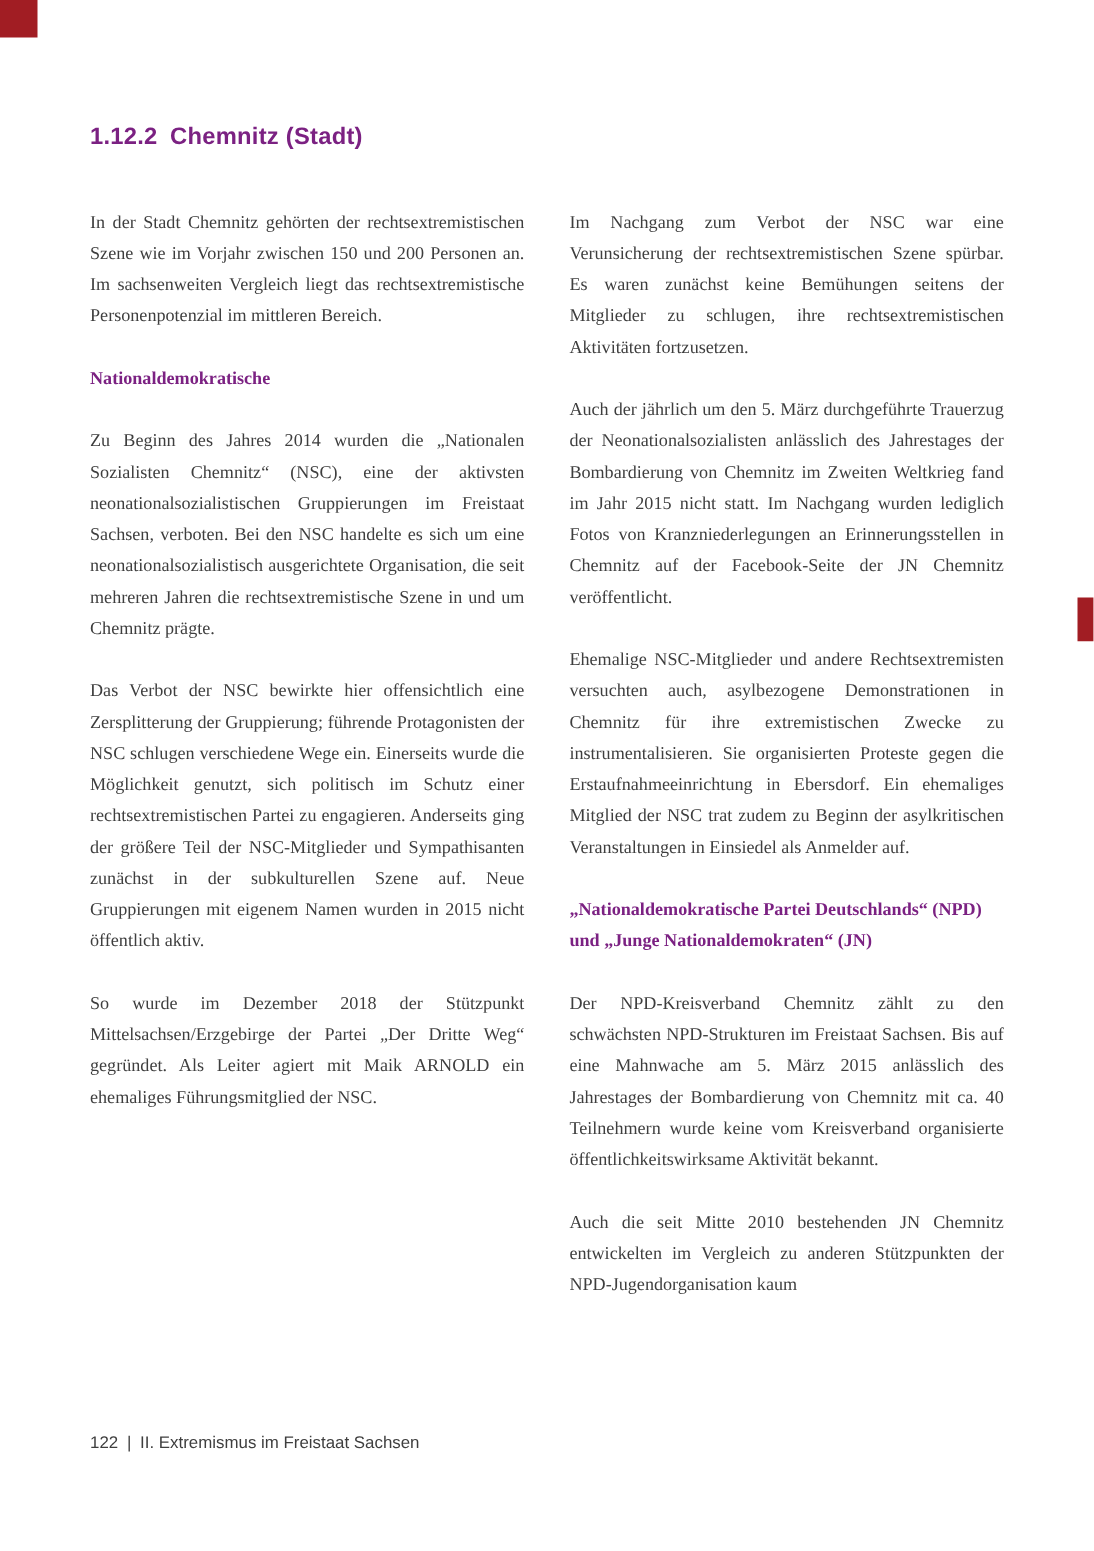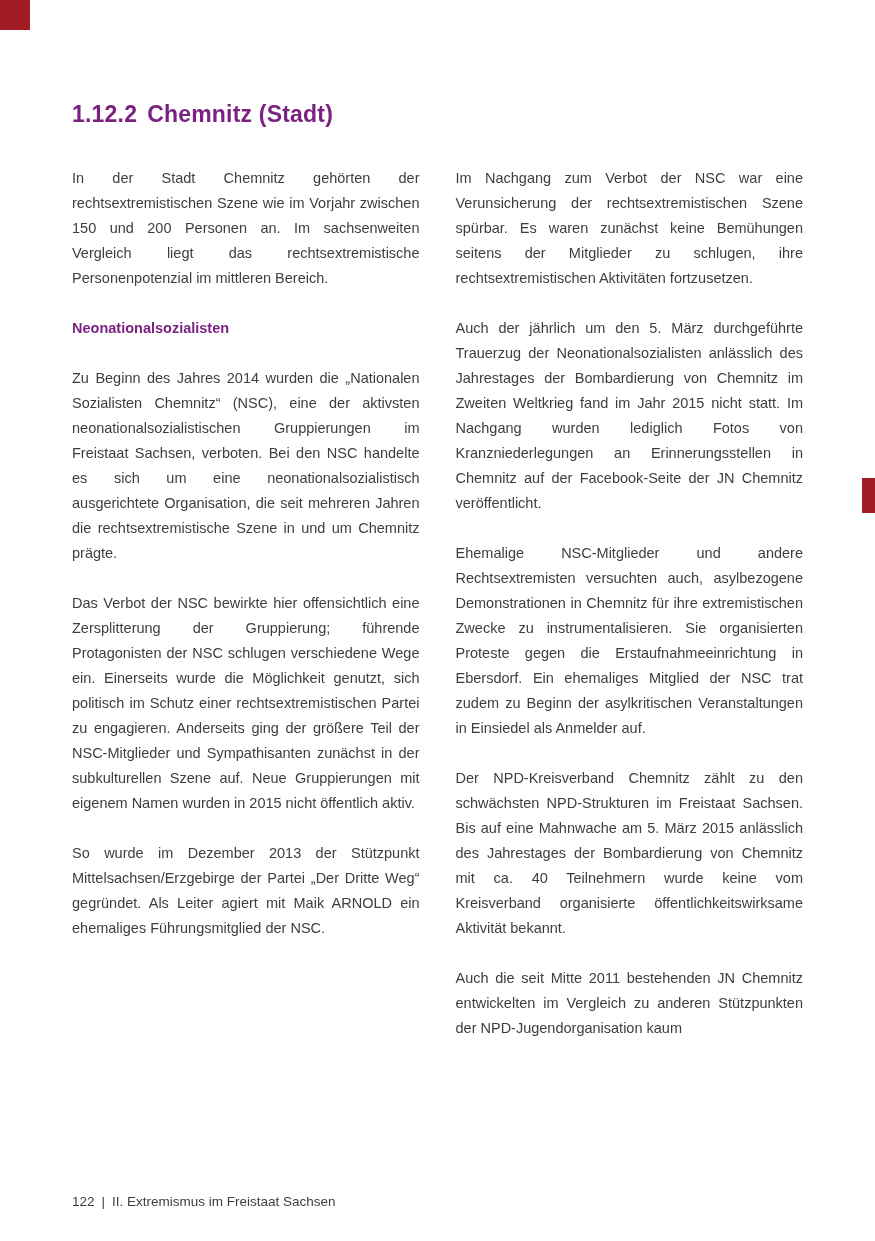--- a/index.html
+++ b/index.html
@@ -26,32 +26,33 @@
     top: 478px;
     width: 13px;
     height: 35px;
     background: #a11d23;
   }
   .section-heading {
     position: absolute;
     left: 72px;
     top: 86px;
     color: #7b2182;
-    font-size: 23px;
+    font-size: 19px;
     font-weight: bold;
     letter-spacing: 0.2px;
   }
   .section-heading .number { margin-right: 10px; }
   .columns {
     position: absolute;
     left: 72px;
     top: 166px;
     width: 731px;
     display: flex;
     gap: 36px;
+    font-family: Liberation Serif, serif;
   }
   .column { flex: 1 1 0; min-width: 0; }
   .body-para {
     margin: 0 0 25px 0;
     font-size: 14.5px;
     line-height: 25px;
     text-align: justify;
     color: #3e3e3e;
     hyphens: auto;
     -webkit-hyphens: auto;
@@ -60,21 +61,21 @@
     margin: 0 0 25px 0;
     font-size: 14.5px;
     line-height: 25px;
     font-weight: bold;
     color: #7b2182;
     text-align: left;
   }
   .page-footer {
     position: absolute;
     left: 72px;
-    top: 1192px;
+    top: 1144px;
     font-size: 13.5px;
     line-height: 20px;
     color: #3e3e3e;
     text-align: right;
   }
   .page-footer .separator { margin: 0 7px; color: #3e3e3e; }
 </style>
 </head>
 <body>
 
@@ -82,31 +83,32 @@
 
   <div class="corner-square"></div>
   <div class="edge-tab"></div>
 
   <h1 class="section-heading"><span class="number">1.12.2</span><span>Chemnitz (Stadt)</span></h1>
 
   <div class="columns">
 
     <div class="column">
       <p class="body-para">In der Stadt Chemnitz gehörten der rechtsextremistischen Szene wie im Vorjahr zwischen 150 und 200 Personen an. Im sachsenweiten Vergleich liegt das rechtsextremistische Personenpotenzial im mittleren Bereich.</p>
-      <h2 class="subheading">Neonationalsozialisten</h2>
+      <h2 class="subheading">Nationaldemokratische</h2>
       <p class="body-para">Zu Beginn des Jahres 2014 wurden die „Nationalen Sozialisten Chemnitz“ (NSC), eine der aktivsten neonationalsozialistischen Gruppierungen im Freistaat Sachsen, verboten. Bei den NSC handelte es sich um eine neonationalsozialistisch ausgerichtete Organisation, die seit mehreren Jahren die rechtsextremistische Szene in und um Chemnitz prägte.</p>
       <p class="body-para">Das Verbot der NSC bewirkte hier offensichtlich eine Zersplitterung der Gruppierung; führende Protagonisten der NSC schlugen verschiedene Wege ein. Einerseits wurde die Möglichkeit genutzt, sich politisch im Schutz einer rechtsextremistischen Partei zu engagieren. Anderseits ging der größere Teil der NSC-Mitglieder und Sympathisanten zunächst in der subkulturellen Szene auf. Neue Gruppierungen mit eigenem Namen wurden in 2015 nicht öffentlich aktiv.</p>
-      <p class="body-para">So wurde im Dezember 2013 der Stützpunkt Mittelsachsen/Erzgebirge der Partei „Der Dritte Weg“ gegründet. Als Leiter agiert mit Maik ARNOLD ein ehemaliges Führungsmitglied der NSC.</p>
+      <p class="body-para">So wurde im Dezember 2018 der Stützpunkt Mittelsachsen/Erzgebirge der Partei „Der Dritte Weg“ gegründet. Als Leiter agiert mit Maik ARNOLD ein ehemaliges Führungsmitglied der NSC.</p>
     </div>
 
     <div class="column">
       <p class="body-para">Im Nachgang zum Verbot der NSC war eine Verunsicherung der rechtsextremistischen Szene spürbar. Es waren zunächst keine Bemühungen seitens der Mitglieder zu schlugen, ihre rechtsextremistischen Aktivitäten fortzusetzen.</p>
       <p class="body-para">Auch der jährlich um den 5. März durchgeführte Trauerzug der Neonationalsozialisten anlässlich des Jahrestages der Bombardierung von Chemnitz im Zweiten Weltkrieg fand im Jahr 2015 nicht statt. Im Nachgang wurden lediglich Fotos von Kranzniederlegungen an Erinnerungsstellen in Chemnitz auf der Facebook-Seite der JN Chemnitz veröffentlicht.</p>
       <p class="body-para">Ehemalige NSC-Mitglieder und andere Rechtsextremisten versuchten auch, asylbezogene Demonstrationen in Chemnitz für ihre extremistischen Zwecke zu instrumentalisieren. Sie organisierten Proteste gegen die Erstaufnahmeeinrichtung in Ebersdorf. Ein ehemaliges Mitglied der NSC trat zudem zu Beginn der asylkritischen Veranstaltungen in Einsiedel als Anmelder auf.</p>
+      <h2 class="subheading">„Nationaldemokratische Partei Deutschlands“ (NPD) und „Junge Nationaldemokraten“ (JN)</h2>
       <p class="body-para">Der NPD-Kreisverband Chemnitz zählt zu den schwächsten NPD-Strukturen im Freistaat Sachsen. Bis auf eine Mahnwache am 5. März 2015 anlässlich des Jahrestages der Bombardierung von Chemnitz mit ca. 40 Teilnehmern wurde keine vom Kreisverband organisierte öffentlichkeitswirksame Aktivität bekannt.</p>
-      <p class="body-para">Auch die seit Mitte 2011 bestehenden JN Chemnitz entwickelten im Vergleich zu anderen Stützpunkten der NPD-Jugendorganisation kaum</p>
+      <p class="body-para">Auch die seit Mitte 2010 bestehenden JN Chemnitz entwickelten im Vergleich zu anderen Stützpunkten der NPD-Jugendorganisation kaum</p>
     </div>
 
   </div>
 
   <div class="page-footer"><span>122</span><span class="separator">|</span><span>II. Extremismus im Freistaat Sachsen</span></div>
 
 </div>
 
 </body></html>

